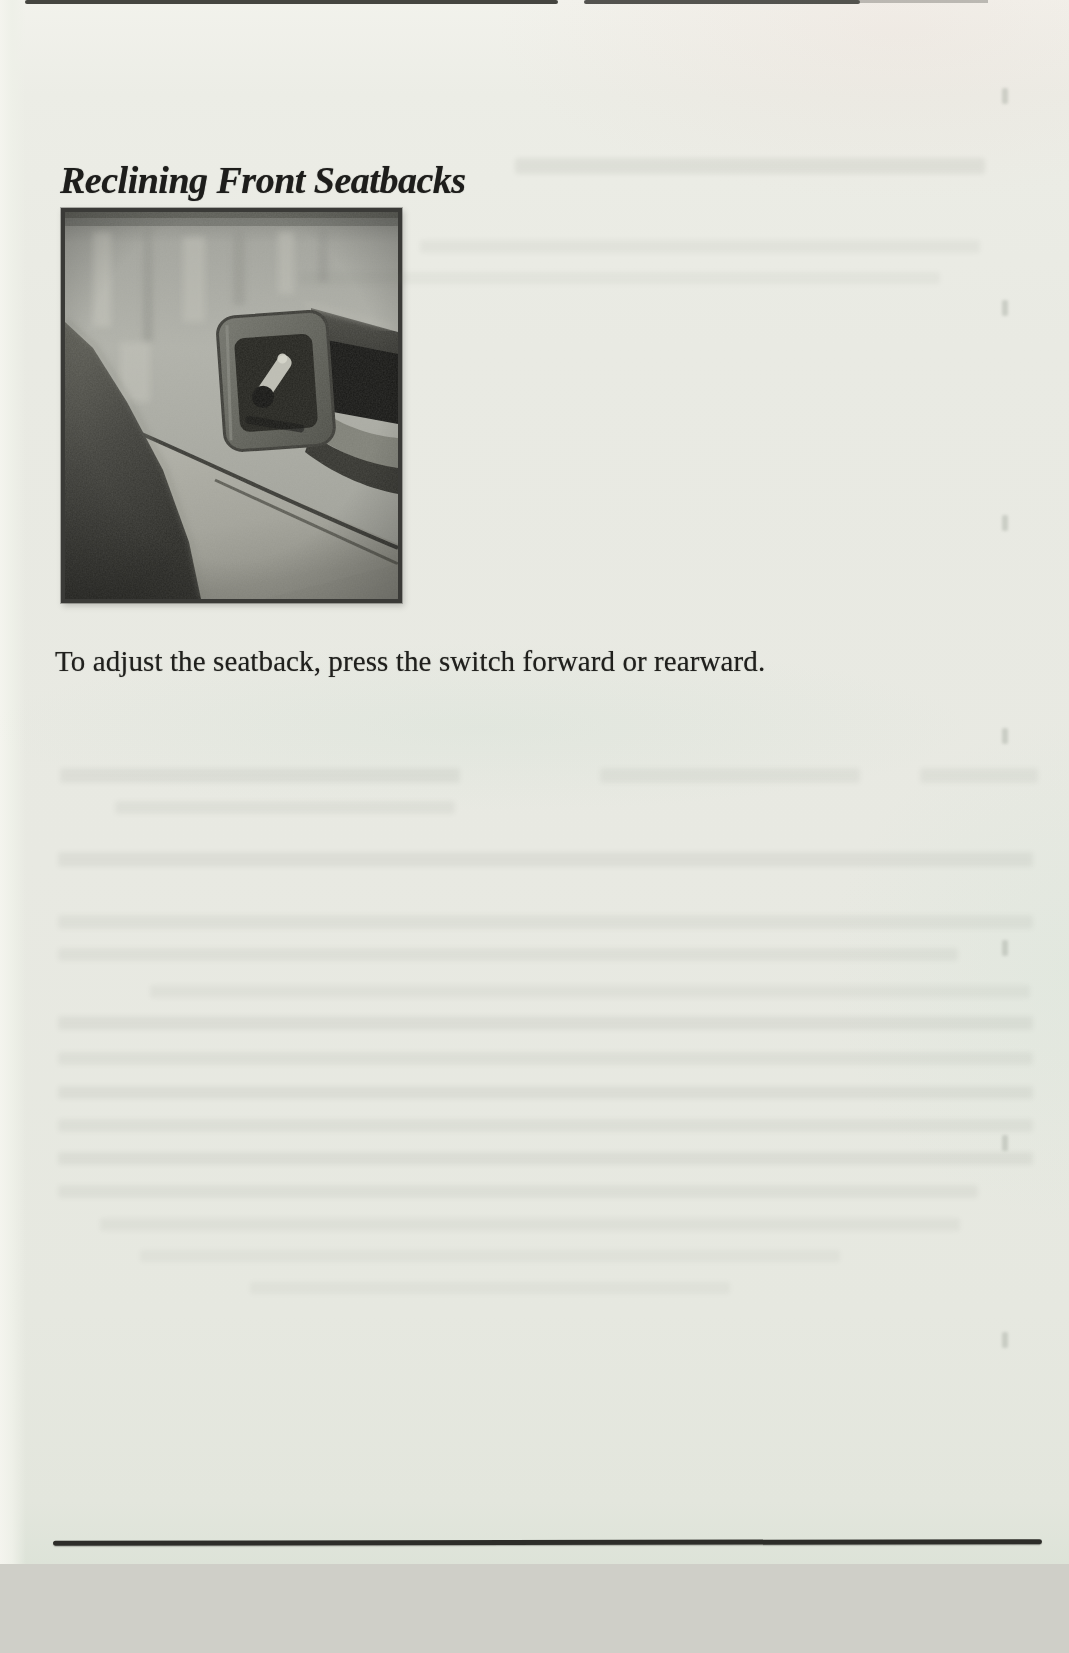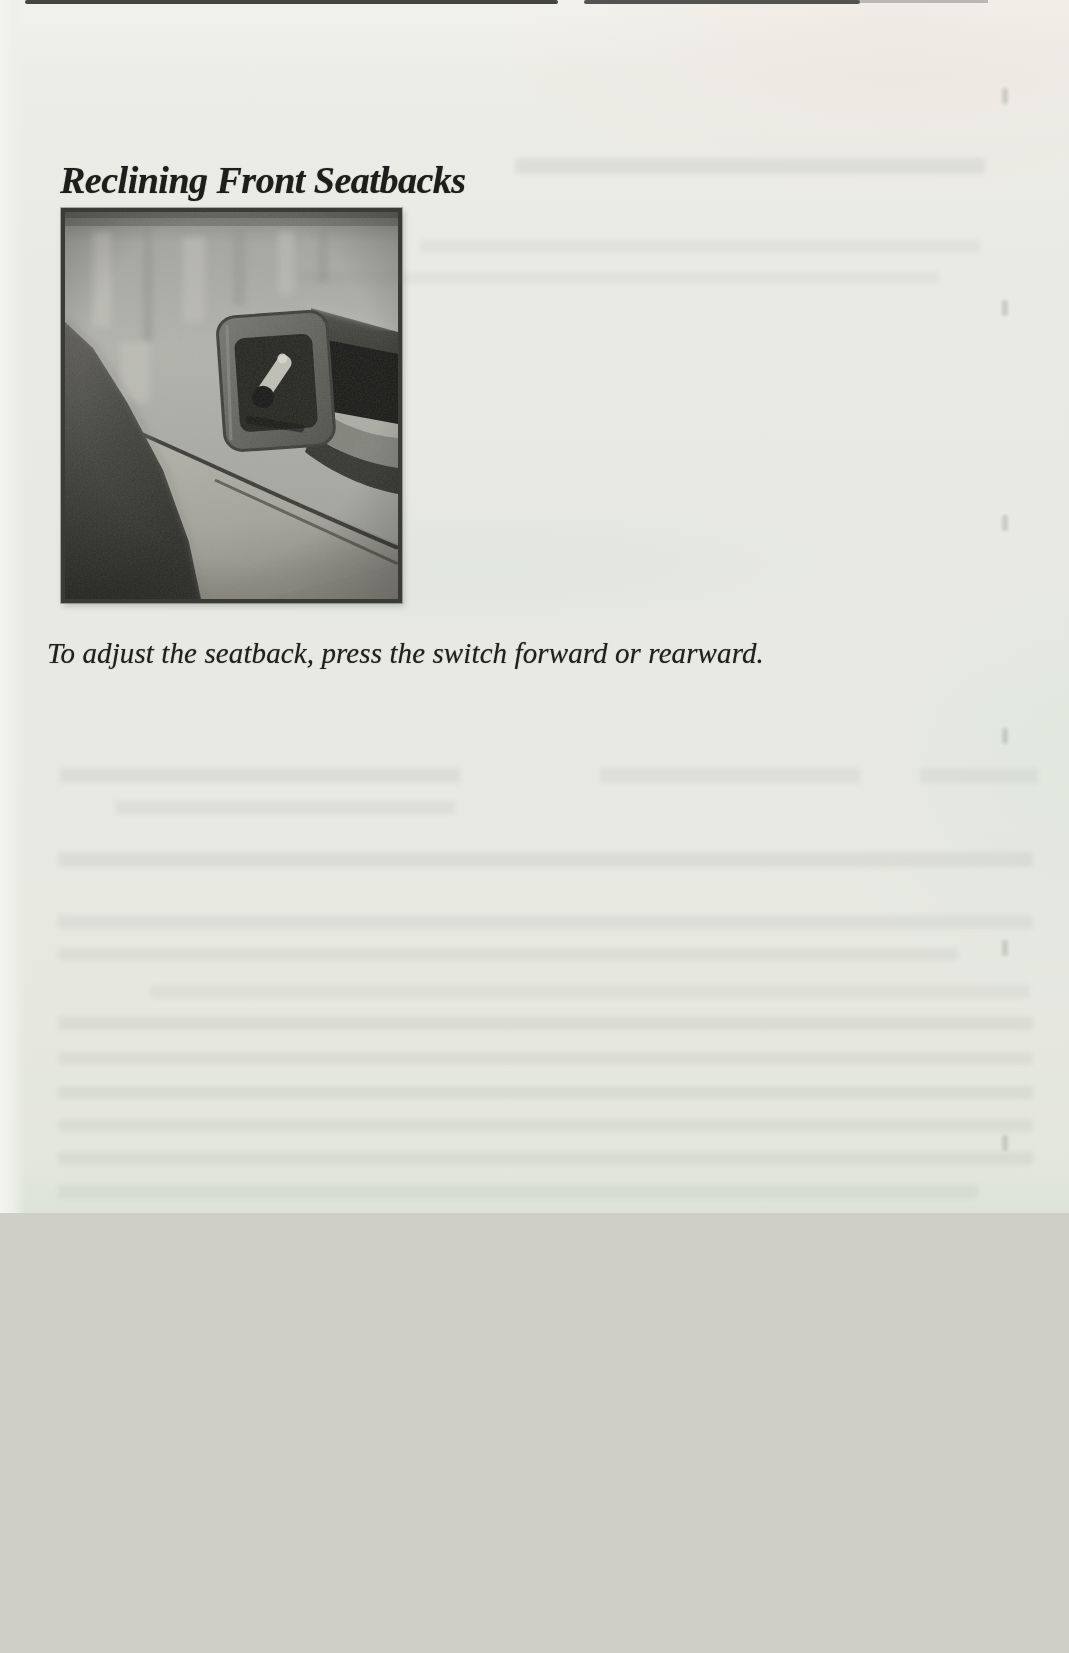--- a/index.html
+++ b/index.html
@@ -1,18 +1,18 @@
 <!DOCTYPE html>
 <html><head>
 <meta charset="utf-8">
 <style>
   html,body{margin:0;padding:0;background:#cfcfc8;}
   .page{
     position:relative;
-    width:1069px;height:1213px;
+    width:1069px;height:1564px;
     overflow:hidden;
     font-family:"Liberation Serif", serif;
     background:
       radial-gradient(ellipse 620px 260px at 84% 2%, rgba(236,212,206,0.22), transparent 65%),
       radial-gradient(ellipse 420px 420px at 101% 62%, rgba(210,228,215,0.28), transparent 60%),
       radial-gradient(ellipse 700px 120px at 45% 46.5%, rgba(198,219,205,0.20), transparent 70%),
       linear-gradient(90deg, #f4f4ee 0px, #eef0e8 12px, rgba(238,240,232,0) 26px),
       linear-gradient(180deg, #f2f2ec 0%, #ecede6 6%, #e9eae3 22%, #e8e9e2 55%, #e6e8e0 84%, #e3e6dd 96%, #dde3d8 100%);
   }
   
@@ -152,21 +152,21 @@
         <circle cx="197" cy="184" r="11" fill="#151513"></circle>
         <circle cx="219" cy="147" r="5" fill="#d7d7cc" opacity="0.9"></circle>
         <path d="M 182,206 L 232,218" stroke="#111110" stroke-width="8" opacity="0.6" stroke-linecap="round"></path>
       </g>
 
       <rect width="333" height="387" filter="url(#noise)" opacity="0.4"></rect>
       <rect width="333" height="387" fill="url(#vig)"></rect>
     </svg>
   </figure>
 
-  <p class="caption" style="margin:0;font-style:italic;">To adjust the seatback, press the switch forward or rearward.</p>
+  <p class="caption" style="margin:8px;">To adjust the seatback, press the switch forward or rearward.</p>
 
   <div id="ghost-layer">
       <div class="ghost" style="left: 515px; top: 158px; width: 470px; height: 16px; opacity: 0.1;"></div>
       <div class="ghost" style="left: 420px; top: 240px; width: 560px; height: 13px; opacity: 0.07;"></div>
       <div class="ghost" style="left: 300px; top: 272px; width: 640px; height: 12px; opacity: 0.06;"></div>
       <div class="ghost" style="left: 60px; top: 768px; width: 400px; height: 15px; opacity: 0.09;"></div>
       <div class="ghost" style="left: 600px; top: 768px; width: 260px; height: 15px; opacity: 0.08;"></div>
       <div class="ghost" style="left: 920px; top: 768px; width: 118px; height: 15px; opacity: 0.08;"></div>
       <div class="ghost" style="left: 115px; top: 801px; width: 340px; height: 13px; opacity: 0.08;"></div>
       <div class="ghost" style="left: 58px; top: 852px; width: 975px; height: 15px; opacity: 0.09;"></div>

